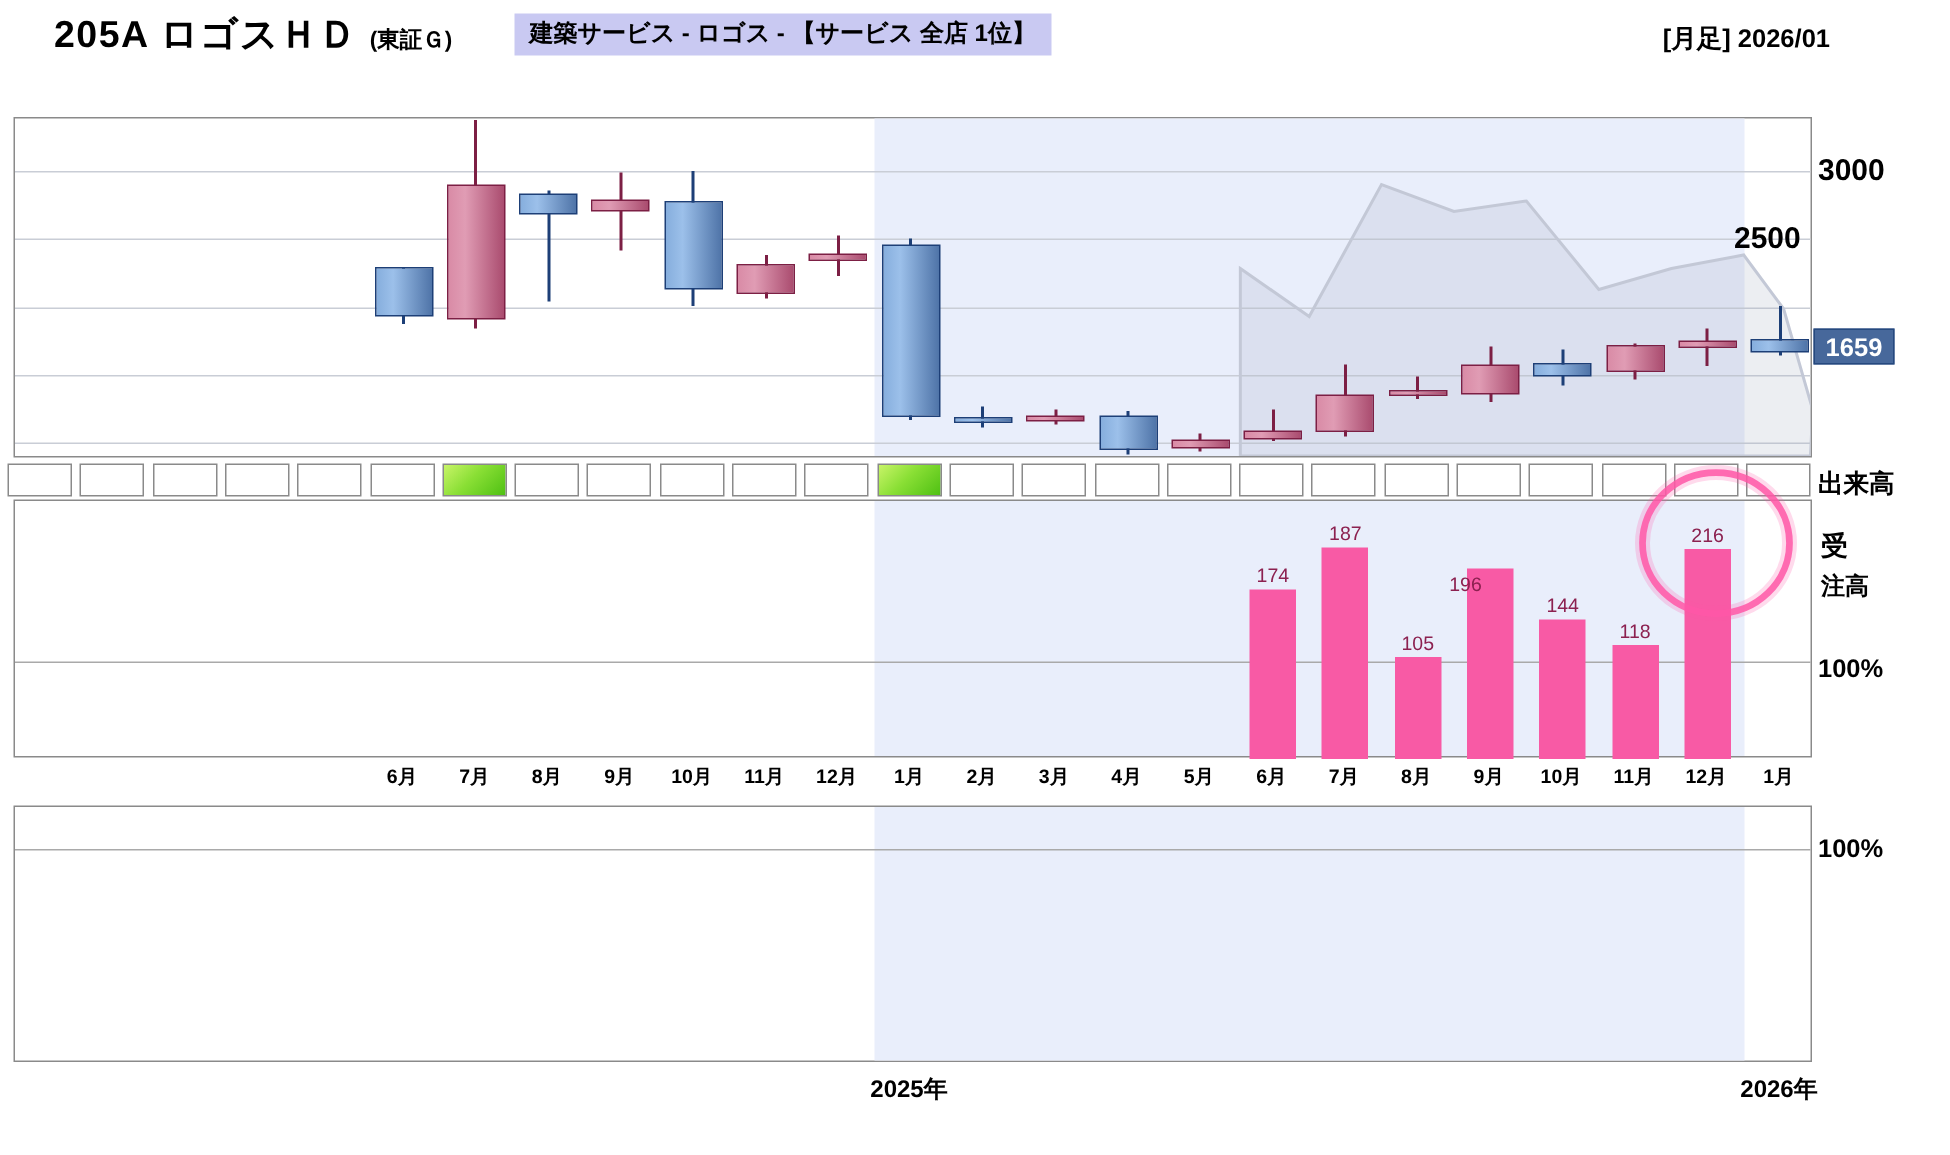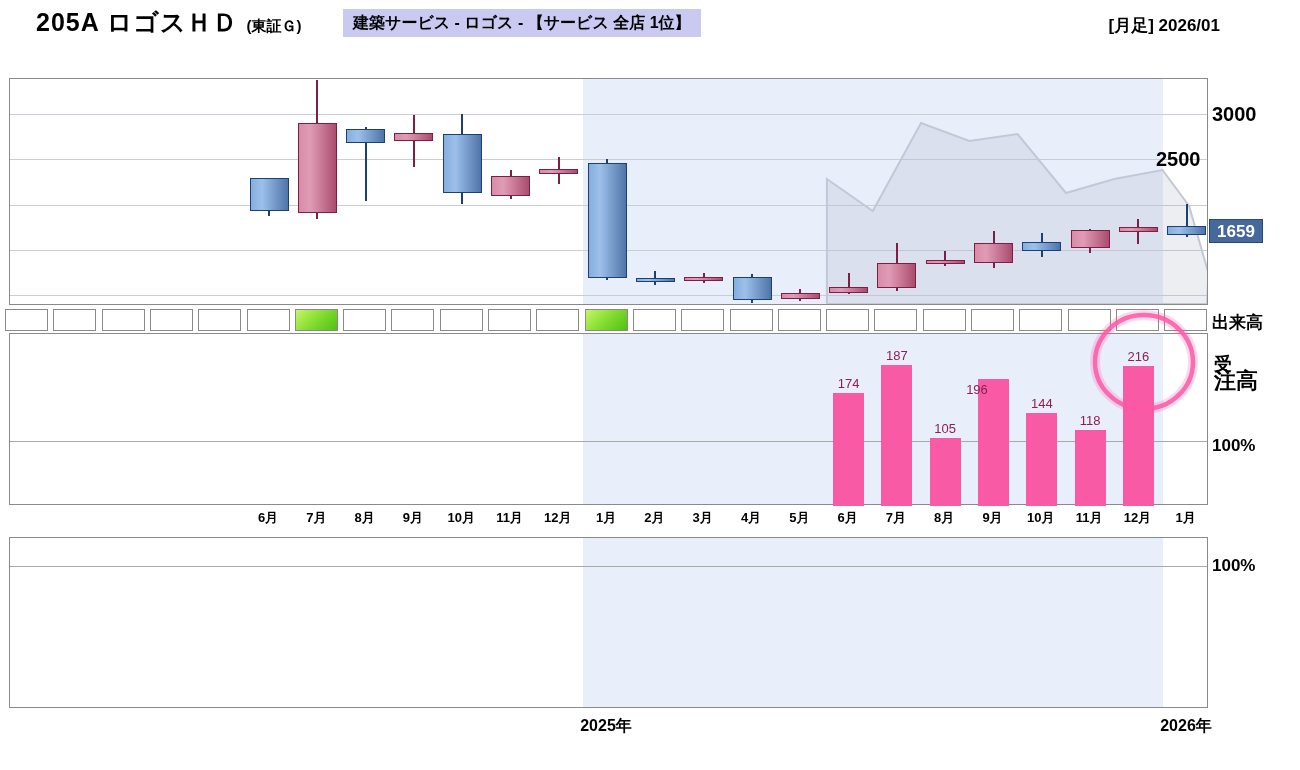--- a/index.html
+++ b/index.html
@@ -149,21 +149,21 @@
       <div class="obar" style="left: 968px; top: 44.992px; width: 31px; height: 127.008px;"></div>
       <div class="obar-label" style="left: 937px; top: 27.992px; margin-top: 20px;">196</div>
       <div class="obar" style="left: 1016.3px; top: 78.688px; width: 31px; height: 93.312px;"></div>
       <div class="obar-label" style="left: 1001.8px; top: 61.688px;">144</div>
       <div class="obar" style="left: 1064.6px; top: 95.536px; width: 31px; height: 76.464px;"></div>
       <div class="obar-label" style="left: 1050.1px; top: 78.536px; text-align: center;">118</div>
       <div class="obar" style="left: 1112.9px; top: 32.032px; width: 31px; height: 139.968px;"></div>
       <div class="obar-label" style="left: 1098.4px; top: 15.032px;">216</div>
     </div>
   <div class="abs rlabel" style="left:1214px;top:352px;font-size:18px;">受</div>
-  <div class="abs rlabel" style="left:1214px;top:366px;font-size:22px;">注高</div>
+  <div class="abs rlabel" style="left:1214px;top:381px;font-size:16px;">注高</div>
   <div class="abs rlabel" style="left:1212px;top:436px;">100%</div>
 
   <svg class="abs" style="left:1085px;top:303px;pointer-events:none;" width="125" height="125">
     <ellipse cx="59" cy="59" rx="49" ry="47" fill="none" stroke="#ff57a7" stroke-width="10" opacity="0.22"></ellipse>
     <ellipse cx="59" cy="59" rx="49" ry="47" fill="none" stroke="#ff57a7" stroke-width="4.5" opacity="0.85"></ellipse>
   </svg>
 
   <div class="abs" id="month-axis" style="left:9px;top:509px;width:1199px;height:18px;">
       <div class="mlab" style="left: 235px;">6月</div>
       <div class="mlab" style="left: 283.3px;">7月</div>

